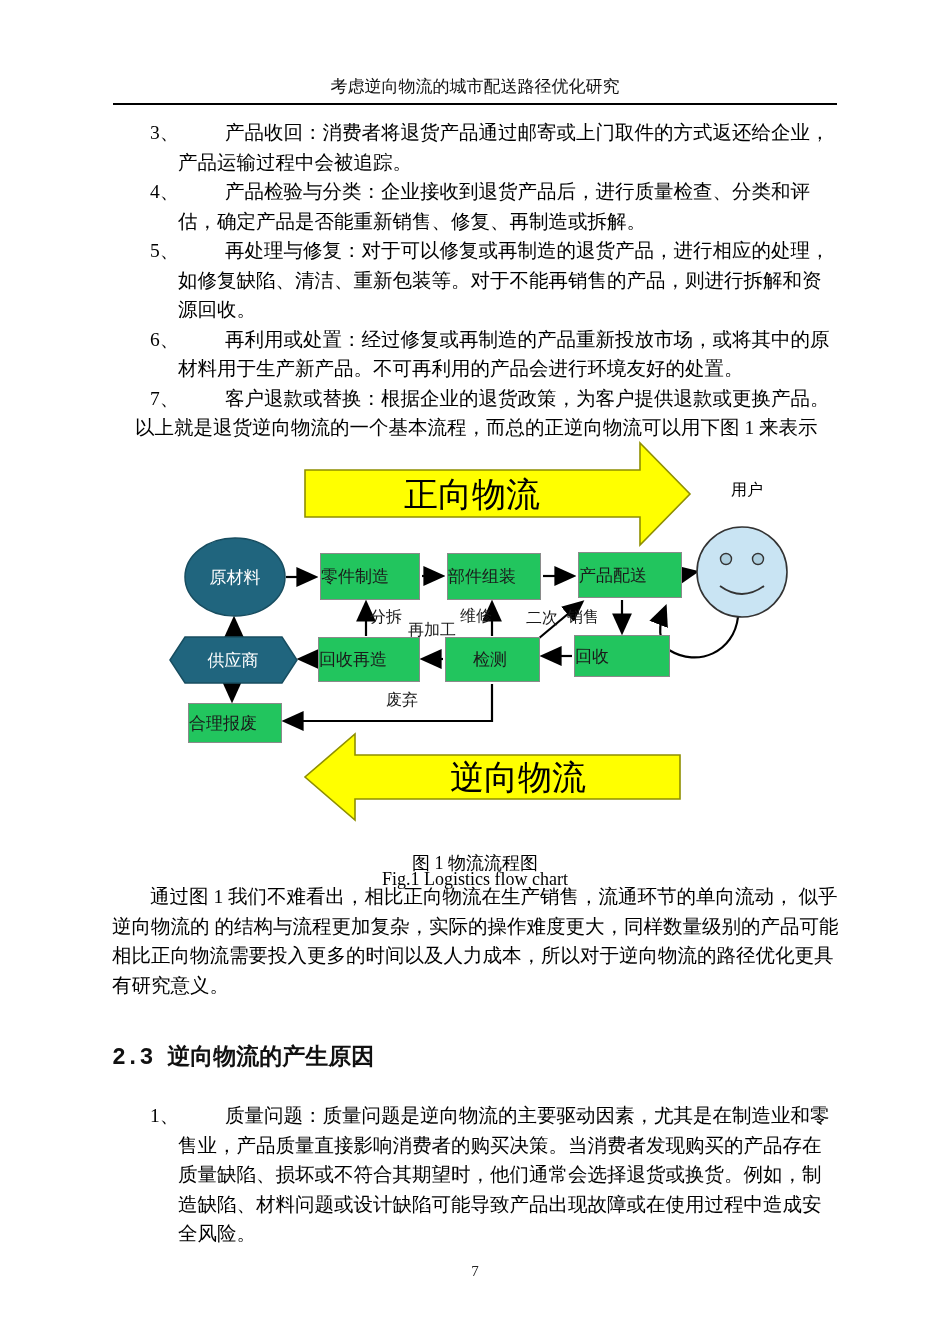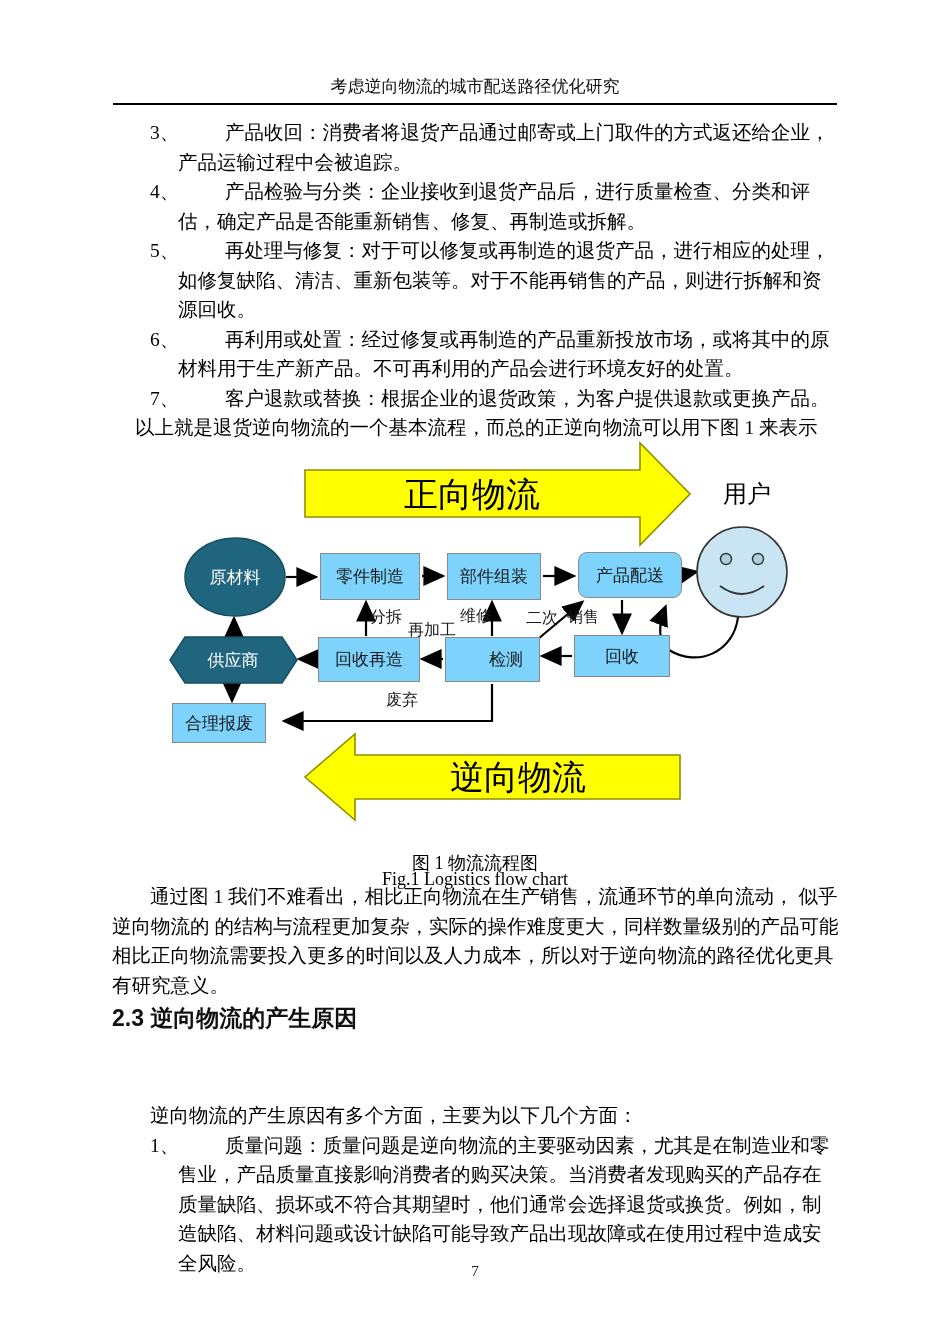--- a/index.html
+++ b/index.html
@@ -18,34 +18,34 @@
     position:absolute; top:88px; left:113px; width:724px; height:2px;
     background:#000;
   }
   .list-block { position:absolute; top:103px; left:112px; width:727px; }
   .li { position:relative; padding-left:66px; text-indent:47px; }
   .li .num { position:absolute; left:38px; top:0; text-indent:0; }
   .closing-line { margin-left:23px; }
   .figure-wrap { position:absolute; top:425px; left:150px; width:660px; height:385px; }
   .fig-svg { position:absolute; top:0; left:0; }
   .node {
-    position:absolute; display:flex; align-items:center; justify-content:center;
-    background:#7dd3fc; border:1.6px solid #8a8a8a; color:#1a1a1a;
+    position:absolute; display:flex; align-items:center; 
+    background:#22c55e; border:1.6px solid #8a8a8a; color:#1a1a1a;
     font-size:17px; line-height:1; z-index:2;
   }
   .edge-label { position:absolute; font-size:16px; line-height:1; color:#1a1a1a; z-index:3; }
   .user-label { position:absolute; left:567px; top:42px; width:60px; text-align:center;
-    font-size:24px; line-height:1; z-index:3; }
+    font-size:16px; line-height:1; z-index:3; }
   .caption { position:absolute; left:0; width:100%; text-align:center; }
   .caption-zh { top:834px; font-size:18px; }
   .caption-en { top:850px; font-size:18px; }
   .para { position:absolute; top:867px; left:112px; width:727px; text-indent:38px; }
   .section-heading {
-    position:absolute; top:986px; left:112px;
-    font-family:Liberation Sans, sans-serif;
+    position:absolute; top:1026px; left:112px;
+    font-family:Liberation Mono, monospace;
     font-weight:600; font-size:23px; line-height:34px; color:#111;
   }
   .causes-block { position:absolute; top:1086px; left:112px; width:728px; }
   .causes-intro { text-indent:38px; }
   .page-number { position:absolute; top:1242px; left:0; width:100%; text-align:center;
     font-size:15px; color:#222; }
 </style>
 </head>
 <body>
 
@@ -119,33 +119,33 @@
       <circle cx="608" cy="119" r="5.5" fill="#aecfdf" stroke="#333" stroke-width="1.4"></circle>
       <path d="M570,146 Q592,162 614,146" fill="none" stroke="#333" stroke-width="1.8"></path>
     </svg>
 
     <div class="node" style="left:170px; top:113px; width:100px; height:47px;">
       <span>零件制造</span>
     </div>
     <div class="node" style="left:297px; top:113px; width:94px; height:47px;">
       <span>部件组装</span>
     </div>
-    <div class="node" style="left:428px; top:112px; width:104px; height:46px;border-radius:9px;">
+    <div class="node" style="left:428px; top:112px; width:104px; height:46px;">
       <span>产品配送</span>
     </div>
     <div class="node" style="left:168px; top:197px; width:102px; height:45px;">
       <span>回收再造</span>
     </div>
     <div class="node" style="left:295px; top:197px; width:95px; height:45px;padding-left:27px;">
       <span>检测</span>
     </div>
     <div class="node" style="left:424px; top:195px; width:96px; height:42px;">
       <span>回收</span>
     </div>
-    <div class="node" style="left:22px; top:263px; width:94px; height:40px;">
+    <div class="node" style="left:38px; top:263px; width:94px; height:40px;">
       <span>合理报废</span>
     </div>
 
     <span class="edge-label" style="left:220px; top:169px;">分拆</span>
     <span class="edge-label" style="left:258px; top:182px;">再加工</span>
     <span class="edge-label" style="left:310px; top:168px;">维修</span>
     <span class="edge-label" style="left:376px; top:170px;text-align:right;">二次</span>
     <span class="edge-label" style="left:417px; top:169px;">销售</span>
     <span class="edge-label" style="left:236px; top:252px;">废弃</span>
 
@@ -153,21 +153,20 @@
   </div>
 
   <div class="caption caption-zh">图 1 物流流程图</div>
   <div class="caption caption-en">Fig.1 Logistics flow chart</div>
 
   <div class="para">通过图 1 我们不难看出，相比正向物流在生产销售，流通环节的单向流动， 似乎逆向物流的  的结构与流程更加复杂，实际的操作难度更大，同样数量级别的产品可能相比正向物流需要投入更多的时间以及人力成本，所以对于逆向物流的路径优化更具有研究意义。</div>
 
   <div class="section-heading">2.3 逆向物流的产生原因</div>
 
   <div class="causes-block">
-    <div class="causes-intro">逆向物流的产生原因有多个方面，主要为以下几个方面：</div>
     <div class="li">
       <span class="num">1、</span>
       <span>质量问题：质量问题是逆向物流的主要驱动因素，尤其是在制造业和零售业，产品质量直接影响消费者的购买决策。当消费者发现购买的产品存在质量缺陷、损坏或不符合其期望时，他们通常会选择退货或换货。例如，制造缺陷、材料问题或设计缺陷可能导致产品出现故障或在使用过程中造成安全风险。</span>
     </div>
   </div>
 
   <div class="page-number">7</div>
 
 </div>
 

